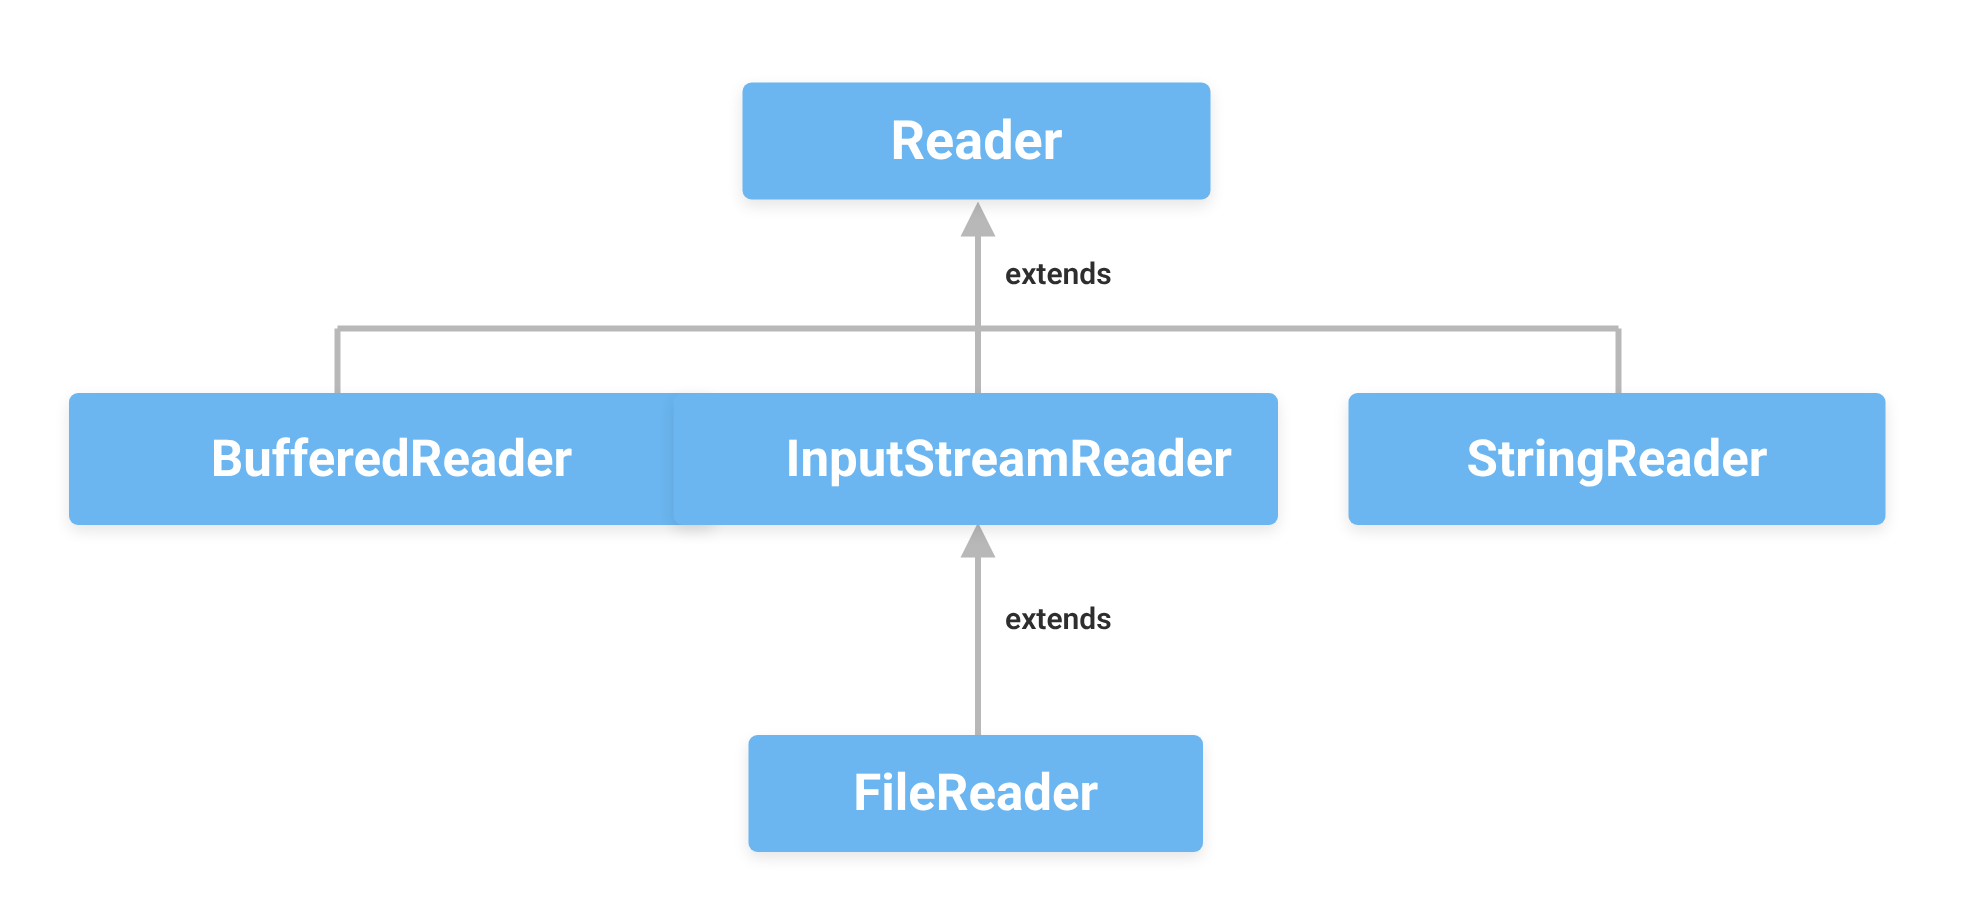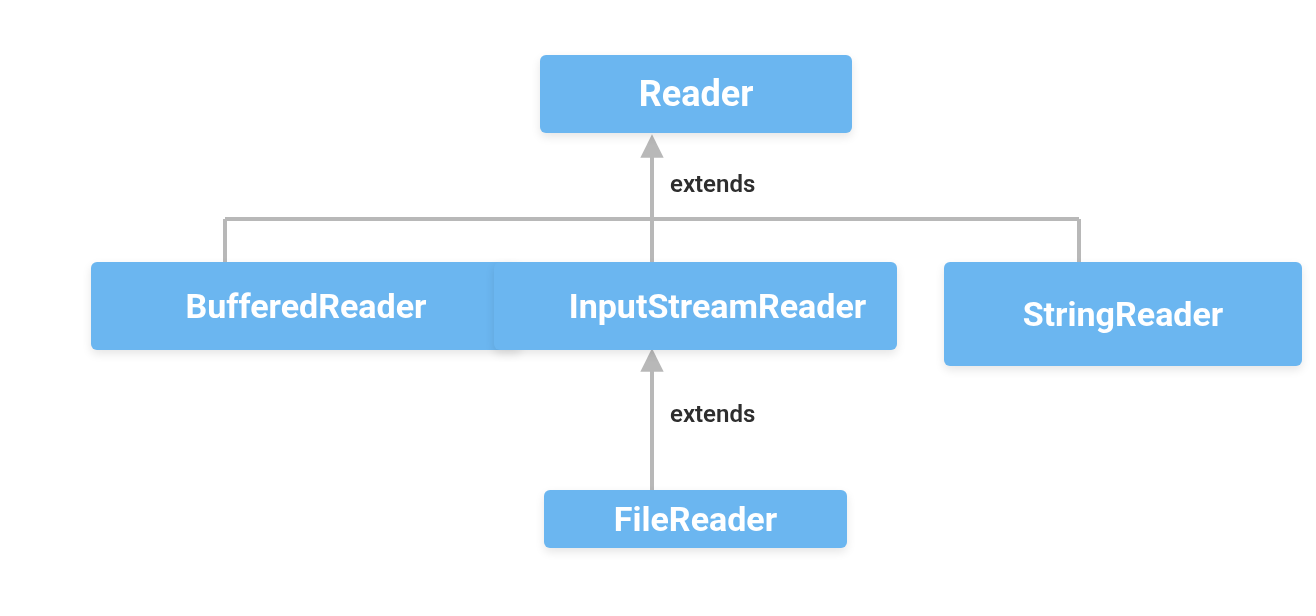--- a/index.html
+++ b/index.html
@@ -13,27 +13,26 @@
     .box {
       position: absolute;
       background: #6bb6f0;
       color: #ffffff;
       font-weight: 700;
       display: flex;
       align-items: center;
       justify-content: center;
       border-radius: 6px;
       box-shadow: 0 4px 10px rgba(0,0,0,0.10);
-      margin-left: 45px;
     }
     .label {
       position: absolute;
       color: #2e2e2e;
       font-weight: 600;
-      font-size: 24px;
+      font-size: 20px;
     }
     .svg-layer {
       position: absolute;
       top: 0; left: 0;
       width: 1316px; height: 616px;
       pointer-events: none;
     }
     .connector {
       stroke: #b8b8b8;
       stroke-width: 4;
@@ -72,25 +71,25 @@
 </div>
 
 <div class="box" style="left:46px; top:262px; width:430px; height:88px; font-size:34px;">
   <span>BufferedReader</span>
 </div>
 
 <div class="box" style="left:449px; top:262px; width:403px; height:88px; font-size:34px;padding-left:44px;">
   <span>InputStreamReader</span>
 </div>
 
-<div class="box" style="left:899px; top:262px; width:358px; height:104px; font-size:34px;">
+<div class="box" style="left:899px; top:262px; width:358px; height:88px; font-size:34px;">
   <span>StringReader</span>
 </div>
 
-<div class="box" style="left:499px; top:490px; width:303px; height:58px; font-size:34px;">
+<div class="box" style="left:499px; top:490px; width:303px; height:78px; font-size:34px;">
   <span>FileReader</span>
 </div>
 
 <div class="label" style="left:670px; top:170px;">
   <span>extends</span>
 </div>
 
 <div class="label" style="left:670px; top:400px;">
   <span>extends</span>
 </div>

